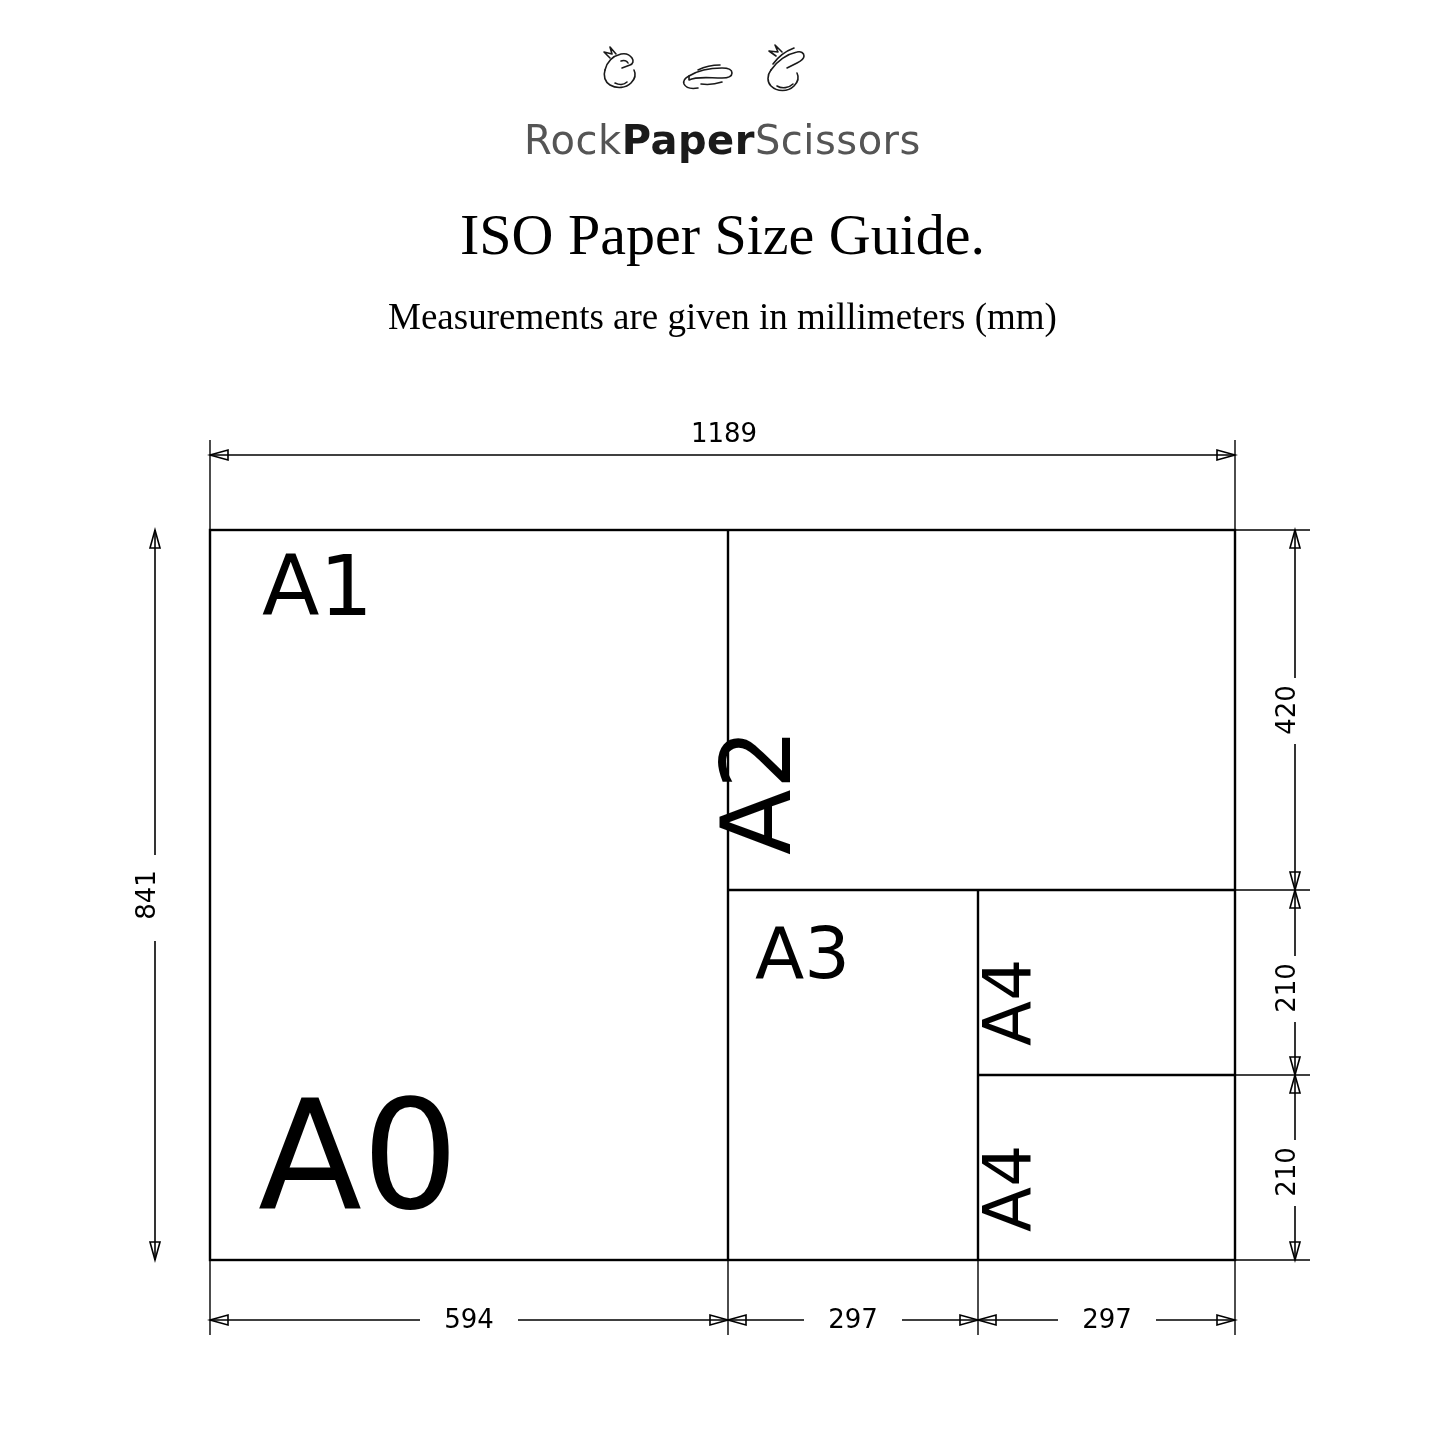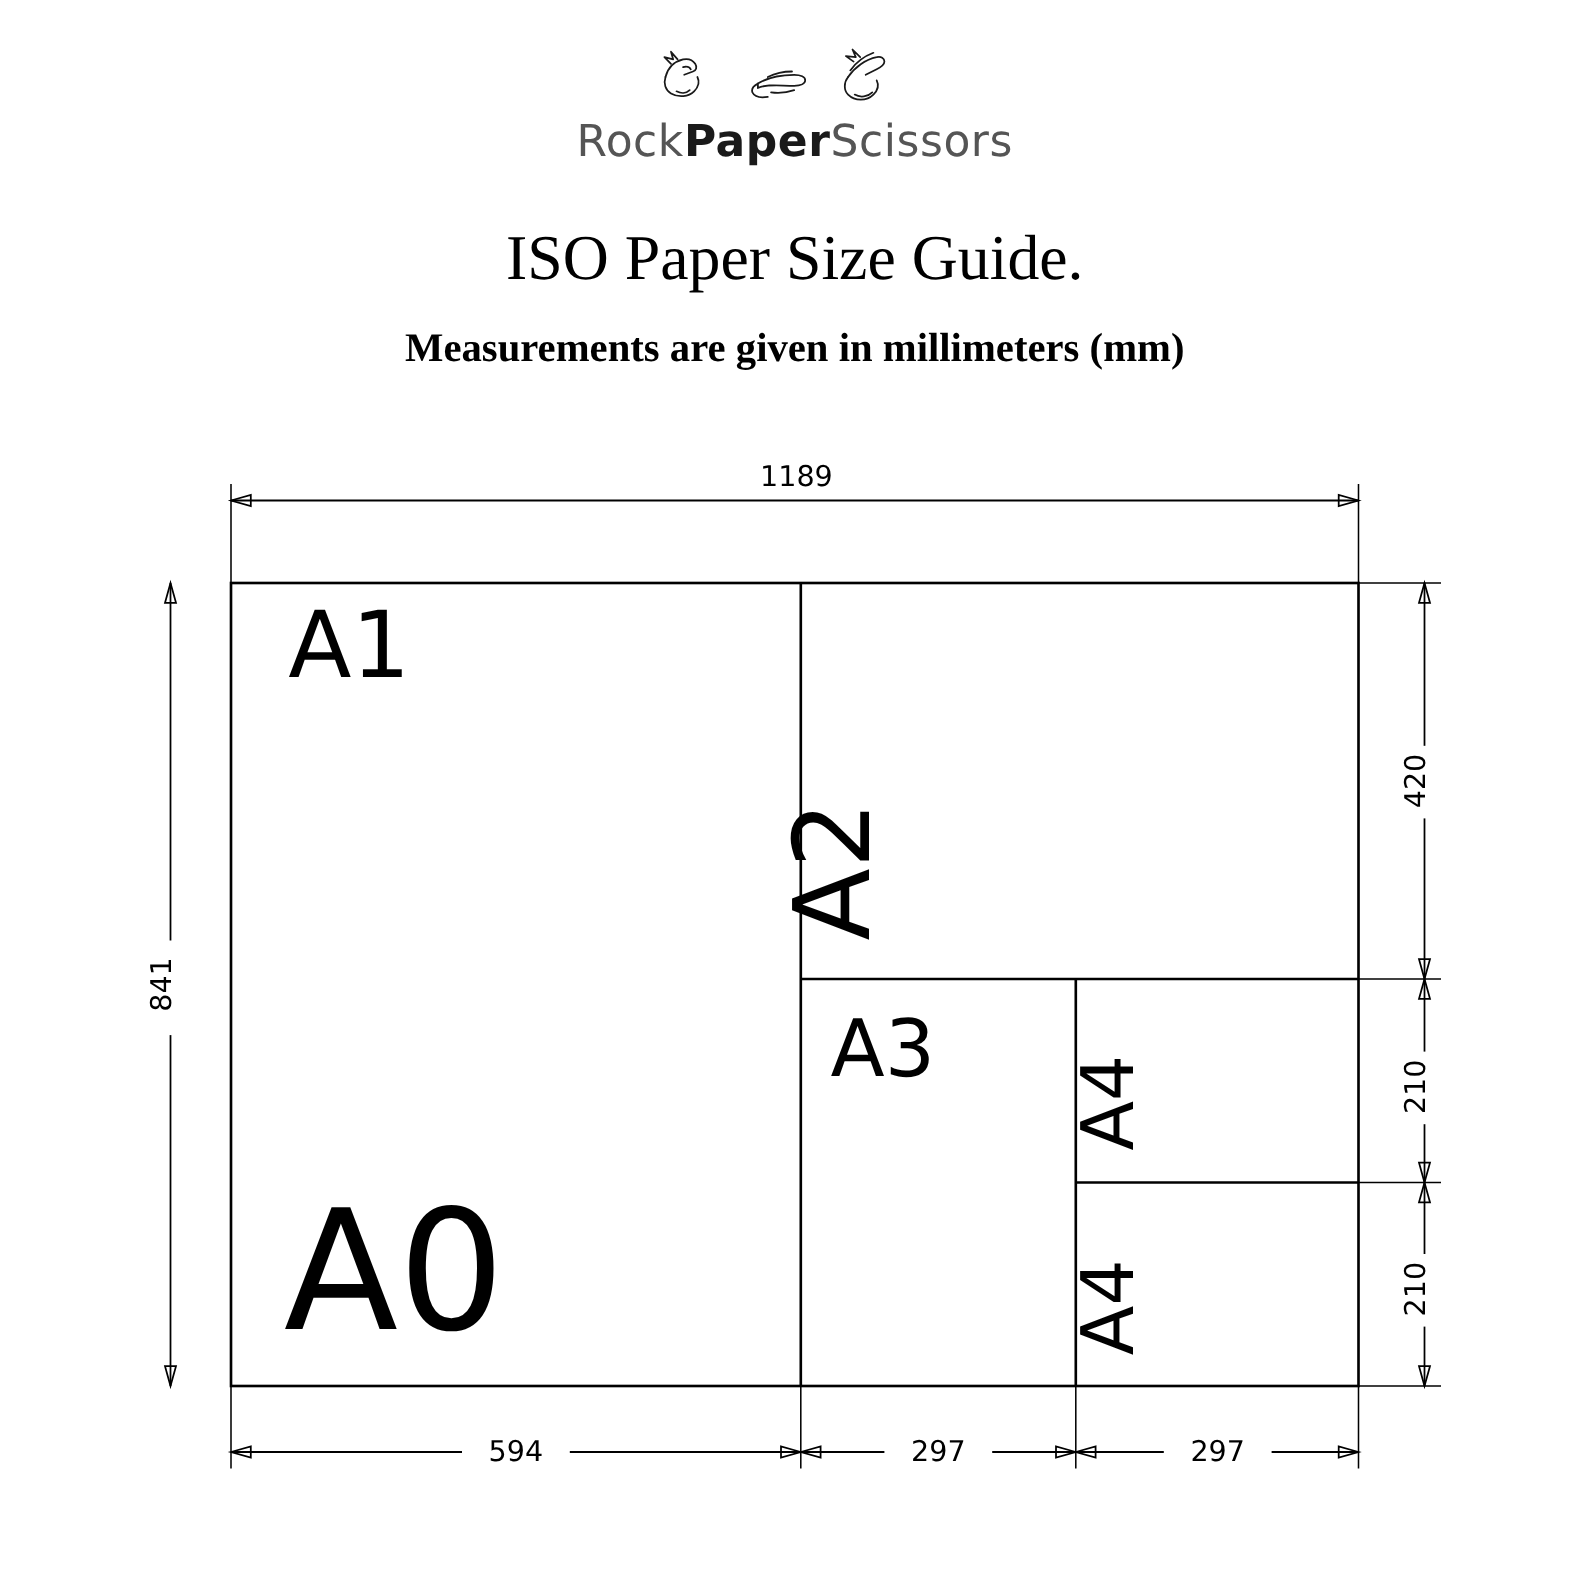--- a/index.html
+++ b/index.html
@@ -27,21 +27,21 @@
   .brand-icons {
     height: 62px;
     margin: 0 auto;
     display: block;
   }
   .brand-name {
     font-family: "DejaVu Sans", sans-serif;
     font-size: 40px;
     letter-spacing: 0.5px;
     color: #1a1a1a;
-    margin-top: 4px;
+    margin-top: 15px;
     white-space: nowrap;
   }
   .brand-name .b {
     font-weight: 700;
   }
   .brand-name .l {
     font-weight: 400;
     color: #555555;
   }
 
@@ -59,21 +59,20 @@
   }
   .subtitle {
     position: absolute;
     top: 295px;
     left: 0;
     width: 100%;
     text-align: center;
     font-family: "Liberation Serif", serif;
     font-size: 37px;
     color: #000000;
-    font-weight: bold;
   }
 
   
   .diagram {
     position: absolute;
     top: 400px;
     left: 0;
     width: 1445px;
     height: 960px;
   }

